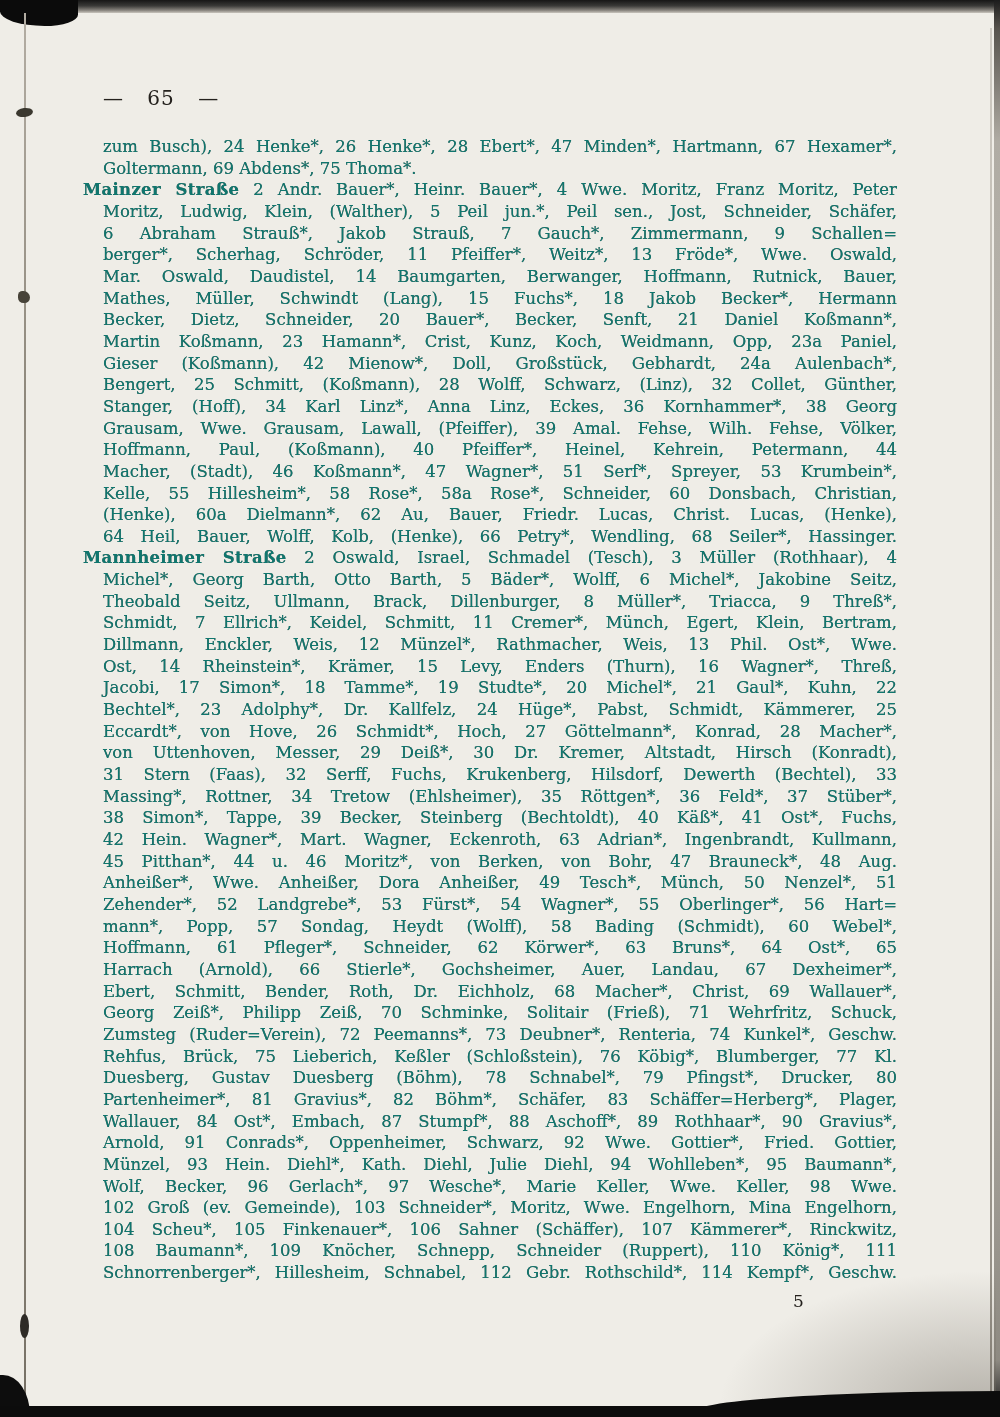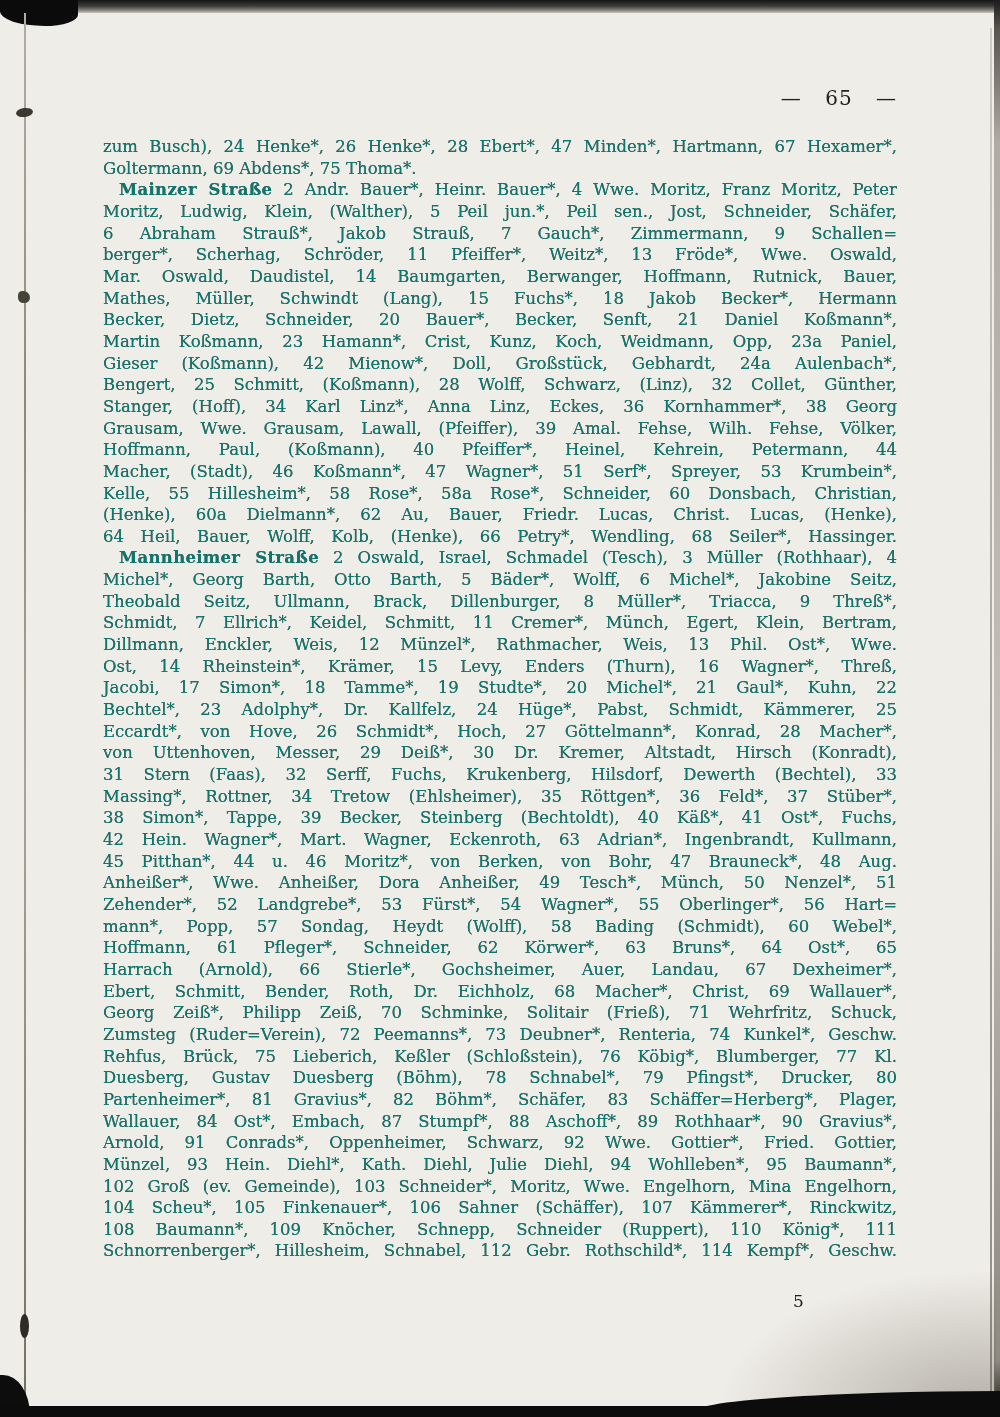--- a/index.html
+++ b/index.html
@@ -58,35 +58,35 @@
     background: #474339; border-radius: 40% 60% 50% 50%;
   }
   .stitch-3 {
     position: absolute; left: 20px; top: 1314px; width: 9px; height: 24px;
     background: #2e2b26; border-radius: 50%;
   }
 
   
   .page-num {
     position: absolute; top: 86px; left: 103px; width: 794px;
-    text-align: right; font-size: 20px; color: #24211d;
+    text-align: left; font-size: 20px; color: #24211d;
     word-spacing: 16px; letter-spacing: 1px;
   }
   .text-block {
     position: absolute; left: 103px; top: 136px; width: 794px;
     color: #0f766e; font-size: 16.5px; line-height: 21.65px;
     text-shadow: 0 0 0.4px rgba(32,29,26,0.65);
   }
   .entry .line {
     text-align: justify;
     text-align-last: justify;
   }
   .entry .line.short { text-align-last: left; }
   .entry .line.hanging { margin-left: -20px; }
-  .street { font-weight: bold; letter-spacing: 0.3px; margin-left: 36px; }
+  .street { font-weight: bold; letter-spacing: 0.3px; }
   .signature {
     position: absolute; left: 793px; top: 1291px;
     font-size: 17px; color: #24211d;
   }
 </style>
 </head>
 <body>
 
 <div class="scan-top"></div>
 <div class="scan-top-blob"></div>
@@ -150,20 +150,21 @@
       <div class="line">Harrach (Arnold), 66 Stierle*, Gochsheimer, Auer, Landau, 67 Dexheimer*,</div>
       <div class="line">Ebert, Schmitt, Bender, Roth, Dr. Eichholz, 68 Macher*, Christ, 69 Wallauer*,</div>
       <div class="line">Georg Zeiß*, Philipp Zeiß, 70 Schminke, Solitair (Frieß), 71 Wehrfritz, Schuck,</div>
       <div class="line">Zumsteg (Ruder=Verein), 72 Peemanns*, 73 Deubner*, Renteria, 74 Kunkel*, Geschw.</div>
       <div class="line">Rehfus, Brück, 75 Lieberich, Keßler (Schloßstein), 76 Köbig*, Blumberger, 77 Kl.</div>
       <div class="line">Duesberg, Gustav Duesberg (Böhm), 78 Schnabel*, 79 Pfingst*, Drucker, 80</div>
       <div class="line">Partenheimer*, 81 Gravius*, 82 Böhm*, Schäfer, 83 Schäffer=Herberg*, Plager,</div>
       <div class="line">Wallauer, 84 Ost*, Embach, 87 Stumpf*, 88 Aschoff*, 89 Rothhaar*, 90 Gravius*,</div>
       <div class="line">Arnold, 91 Conrads*, Oppenheimer, Schwarz, 92 Wwe. Gottier*, Fried. Gottier,</div>
       <div class="line">Münzel, 93 Hein. Diehl*, Kath. Diehl, Julie Diehl, 94 Wohlleben*, 95 Baumann*,</div>
+      <div class="line">Wolf, Becker, 96 Gerlach*, 97 Wesche*, Marie Keller, Wwe. Keller, 98 Wwe.</div>
       <div class="line">102 Groß (ev. Gemeinde), 103 Schneider*, Moritz, Wwe. Engelhorn, Mina Engelhorn,</div>
       <div class="line">104 Scheu*, 105 Finkenauer*, 106 Sahner (Schäffer), 107 Kämmerer*, Rinckwitz,</div>
       <div class="line">108 Baumann*, 109 Knöcher, Schnepp, Schneider (Ruppert), 110 König*, 111</div>
       <div class="line">Schnorrenberger*, Hillesheim, Schnabel, 112 Gebr. Rothschild*, 114 Kempf*, Geschw.</div>
     </div>
   </div>
 
 <div class="signature">5</div>
 
 </body></html>

